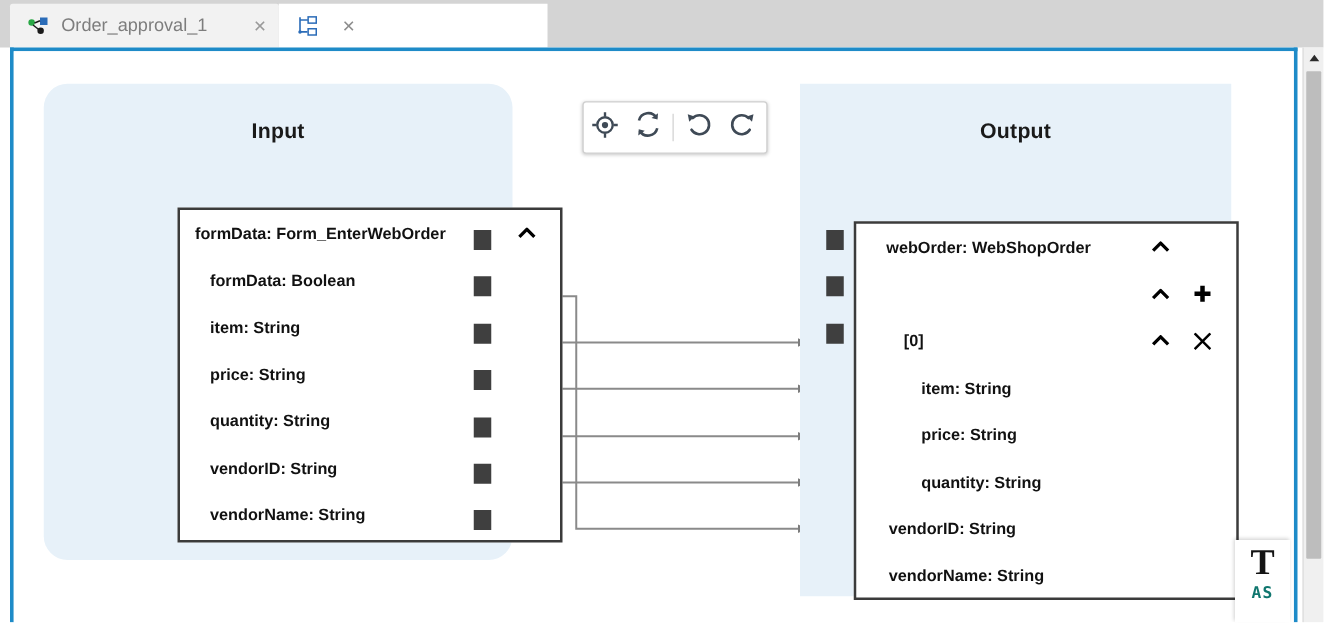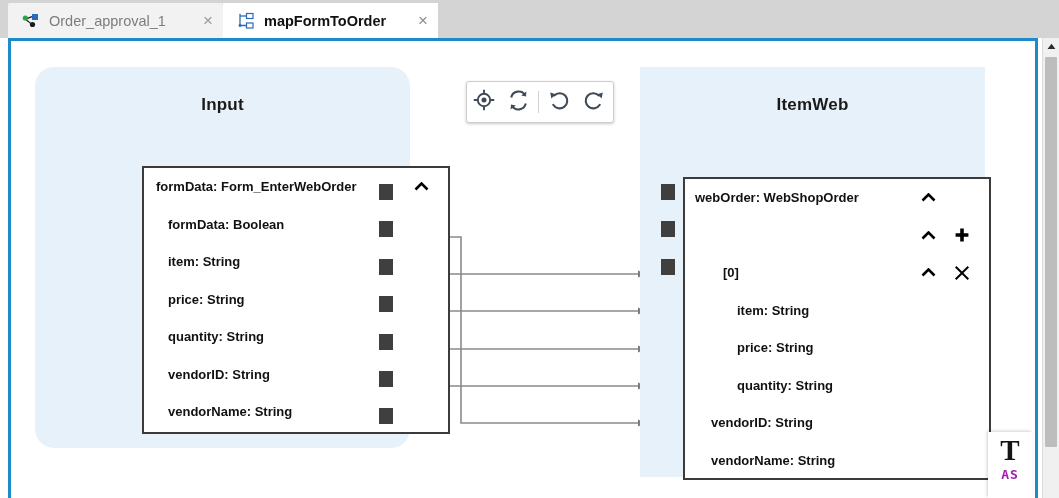--- a/index.html
+++ b/index.html
@@ -258,21 +258,21 @@
     font-family: "Liberation Serif", serif;
     font-size: 29px;
     font-weight: bold;
     color: #141414;
     line-height: 36px;
   }
   .text-tool .tt-as {
     font-family: "DejaVu Sans Mono", monospace;
     font-size: 13px;
     font-weight: bold;
-    color: #a21caf;
+    color: #0f766e;
     letter-spacing: 1px;
     line-height: 14px;
   }
 </style>
 </head>
 <body>
 
 <div id="app">
 
   <div class="tabbar">
@@ -294,21 +294,20 @@
     <div class="tab active">
       <span class="tab-icon">
         <svg width="18" height="18" viewBox="0 0 18 18">
           <rect x="9.5" y="1.5" width="6.5" height="5" fill="#ffffff" stroke="#2b6cb8" stroke-width="1.2"></rect>
           <rect x="9.5" y="11" width="6.5" height="5" fill="#ffffff" stroke="#2b6cb8" stroke-width="1.2"></rect>
           <path d="M3 1.8 L3 13.5 L9 13.5" stroke="#2b6cb8" stroke-width="1.3" fill="none"></path>
           <path d="M3 4 L9.3 4" stroke="#2b6cb8" stroke-width="1.3" fill="none"></path>
           <circle cx="3" cy="13.5" r="1.4" fill="#2b6cb8"></circle>
         </svg>
       </span>
-      <span class="tab-label">mapFormToOrder</span>
       <span class="tab-close">×</span>
     </div>
   </div>
 
   <div class="canvas-wrap">
     <div class="canvas">
 
       <svg id="wires" viewBox="0 0 1024 457" preserveAspectRatio="none">
         <defs>
           <marker id="ah" markerWidth="9" markerHeight="9" refX="8" refY="4.5" orient="auto" markerUnits="userSpaceOnUse">
@@ -372,25 +371,25 @@
 
       <div class="port" style="left:368px;top:143px"></div>
       <div class="port" style="left:368px;top:180px"></div>
       <div class="port" style="left:368px;top:218px"></div>
       <div class="port" style="left:368px;top:255px"></div>
       <div class="port" style="left:368px;top:293px"></div>
       <div class="port" style="left:368px;top:330px"></div>
       <div class="port" style="left:368px;top:367px"></div>
 
       <div class="side-panel" id="panel-output">
-        <div class="panel-title">ItemWeb</div>
+        <div class="panel-title">Output</div>
 
         <div class="node-box" id="box-output">
 
-          <div class="row" style="top:0px;padding-left:10px">
+          <div class="row" style="top:0px;padding-left:24px">
             <span class="row-label">webOrder: WebShopOrder</span>
           </div>
           <div class="row-icons" style="top:0px">
             <span class="ic">
               <svg width="15" height="9" viewBox="0 0 15 9">
                   <path d="M1.5,7.5 L7.5,1.5 L13.5,7.5" stroke="#000" stroke-width="2.6" fill="none"></path>
                 </svg>
             </span>
             <span class="ic"></span>
           </div>

